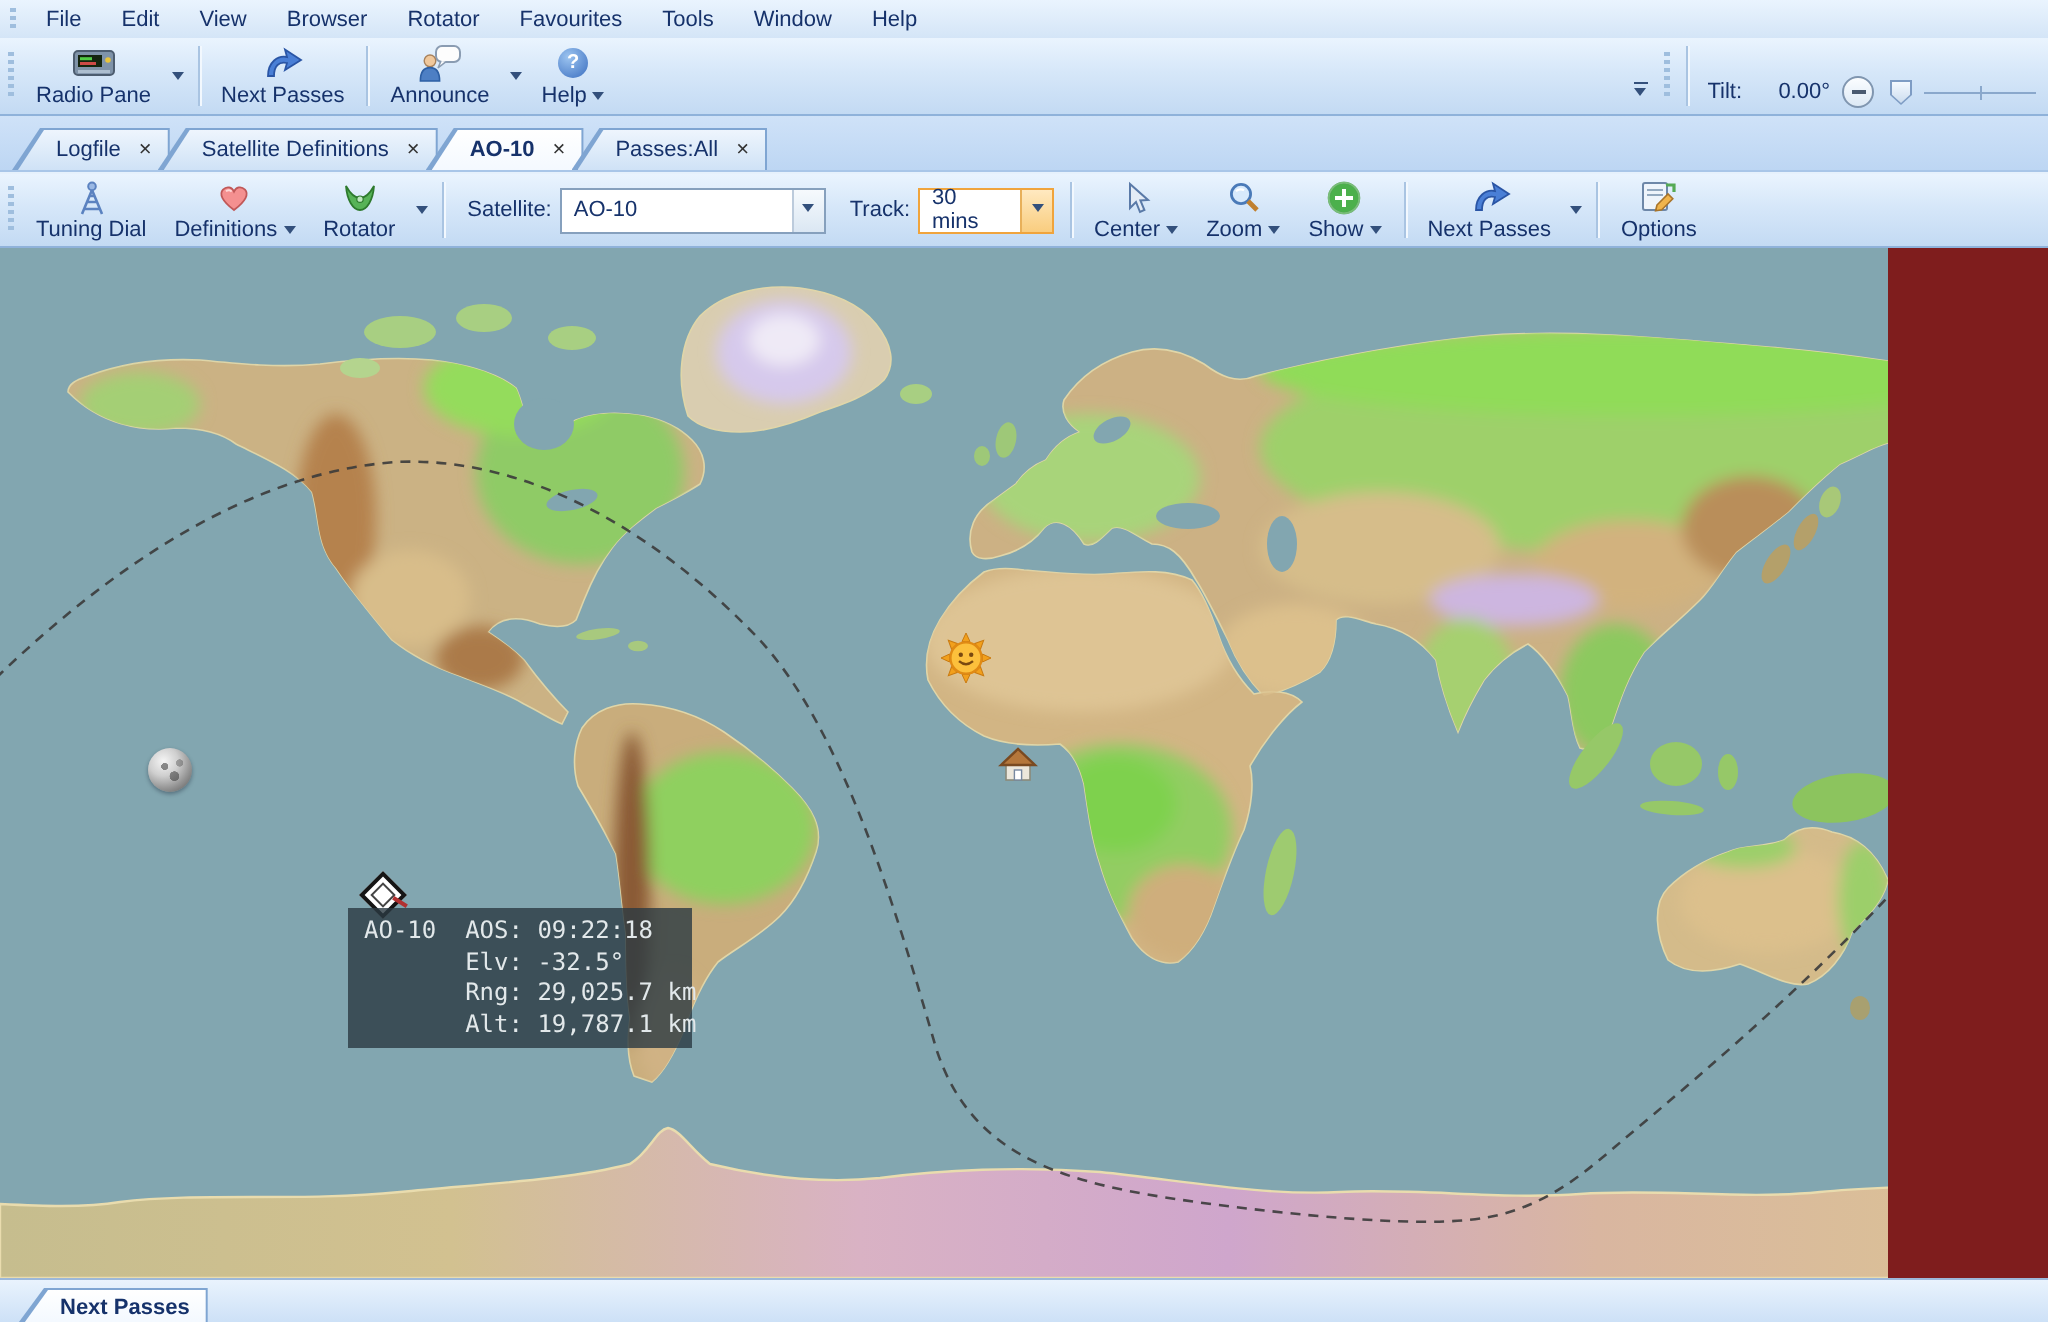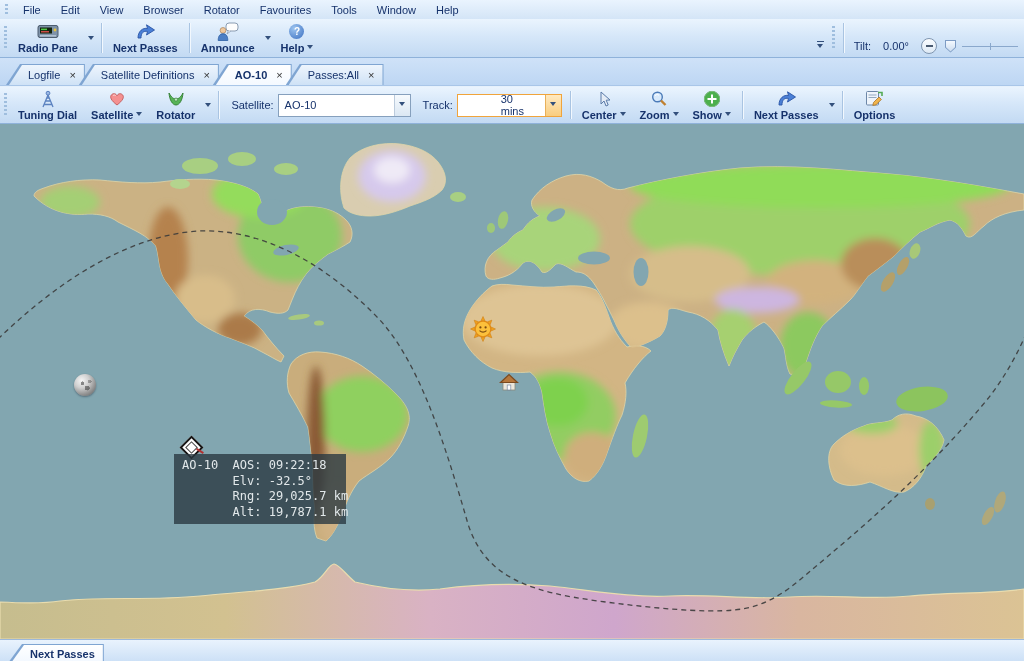--- a/index.html
+++ b/index.html
@@ -17,68 +17,68 @@
   .toolbar{display:flex;align-items:stretch;background:linear-gradient(#eaf4fe 0%,#d6e7f9 45%,#c3daf3 100%);
     border-bottom:1px solid #8fb2da;font-size:11px;color:#16326b;}
   .tb1{height:38px;}
   .tb2{height:36px;border-top:1px solid #e6f1fc;}
   .grip-v{width:3px;height:24px;align-self:center;margin:0 4px;
     background:repeating-linear-gradient(to bottom,#9fbede 0 2px,transparent 2px 4px);}
   .sep{width:1px;background:#a9c4e2;margin:4px 4px;box-shadow:1px 0 0 #f2f8fe;}
   .tbtn{display:flex;flex-direction:column;align-items:center;justify-content:center;gap:1px;
     padding:1px 7px;white-space:nowrap;cursor:default;}
   .tbtn .ico{height:19px;display:flex;align-items:center;justify-content:center;}
-  .tbtn .lbl{display:flex;align-items:flex-start;gap:3px;line-height:12px;font-weight:bold;}
+  .tbtn .lbl{display:flex;align-items:center;gap:3px;line-height:12px;}
   .dd{width:0;height:0;border:3px solid transparent;border-top:4px solid #33507c;display:inline-block;margin-top:3px;}
   .side-dd{display:flex;align-items:center;padding:0 3px;cursor:default;}
   .spacer{flex:1;}
   .overflow-btn{align-self:flex-end;display:flex;flex-direction:column;align-items:center;
     padding:0 4px 6px 4px;cursor:default;}
   .overflow-btn .bar{width:7px;height:1px;background:#33507c;margin-bottom:2px;}
 
   
   .tilt-wrap{display:flex;align-items:center;gap:6px;padding:0 6px;margin-top:16px;}
-  .tilt-value{width:38px;text-align:center;}
+  .tilt-value{width:38px;text-align:right;}
   .minus-btn{width:14px;height:14px;border-radius:50%;border:1px solid #8096b0;
     background:linear-gradient(#fbfdff,#dde9f5);display:flex;align-items:center;justify-content:center;cursor:default;}
   .minus-btn .bar{width:7px;height:2px;background:#4a5a70;}
   .thumb{position:relative;width:11px;height:13px;margin-left:2px;cursor:default;}
   .thumb .t-bg{position:absolute;inset:0;background:#7e9cc4;
     clip-path:polygon(0 0,100% 0,100% 62%,50% 100%,0 62%);}
   .thumb .t-fill{position:absolute;inset:1px;background:linear-gradient(#f4f9ff,#cadbee);
     clip-path:polygon(0 0,100% 0,100% 62%,50% 100%,0 62%);}
   .track{position:relative;width:56px;height:1px;background:#8aa8cc;}
   .track .tick{position:absolute;left:50%;top:-3px;width:1px;height:7px;background:#8aa8cc;}
 
   
   .field-label{align-self:center;padding:0 4px 0 8px;}
   .combo{display:flex;align-self:center;align-items:center;height:21px;background:#fff;
     border:1px solid #86a0bd;cursor:default;}
   .combo .val{padding:0 6px;flex:1;}
   .combo .btn{width:15px;align-self:stretch;display:flex;align-items:center;justify-content:center;
     background:linear-gradient(#f6fafd,#dbe7f3);border-left:1px solid #bccbdc;}
   .combo .btn .dd{margin-top:0;}
-  .combo.hot{border-color:#f0a43c;padding-left:37px;}
+  .combo.hot{border-color:#f0a43c;}
   .combo.hot .btn{background:linear-gradient(#ffe9c0,#f9cd7f);border-left-color:#e8b05a;}
 
   
   .tabstrip{height:27px;display:flex;align-items:flex-end;background:linear-gradient(#cfe2f8,#bdd6f3);
     padding-left:6px;border-bottom:1px solid #a9c6e8;}
   .tab{position:relative;height:21px;display:flex;align-items:center;font-size:11px;color:#16326b;
     padding:0 9px 0 22px;margin-right:-6px;cursor:default;}
   .tab .t-bg{position:absolute;inset:0;background:#7fa5d2;clip-path:polygon(14px 0,100% 0,100% 100%,0 100%);}
   .tab .t-fill{position:absolute;inset:1px 1px 0 3px;background:linear-gradient(#eef5fd,#cfe2f6);
     clip-path:polygon(13px 0,100% 0,100% 100%,0 100%);}
   .tab.active .t-fill{background:linear-gradient(#ffffff,#f4f9ff);}
   .tab.active .t-lbl{font-weight:bold;}
   .t-lbl,.t-close{position:relative;z-index:1;text-align:center;}
   .t-close{margin-left:9px;font-size:11px;color:#333;line-height:10px;cursor:default;}
 
   
-  .map{position:relative;width:1024px;height:515px;background:#82a6b0;overflow:hidden;}
+  .map{position:relative;width:944px;height:515px;background:#82a6b0;overflow:hidden;}
   .map svg{position:absolute;inset:0;}
   .marker{position:absolute;}
   .moon{width:22px;height:22px;border-radius:50%;
     background:
       radial-gradient(circle at 38% 42%, rgba(55,55,55,.55) 0 9%, transparent 10%),
       radial-gradient(circle at 60% 64%, rgba(45,45,45,.5) 0 12%, transparent 13%),
       radial-gradient(circle at 72% 34%, rgba(70,70,70,.4) 0 8%, transparent 9%),
       radial-gradient(circle at 35% 30%, #f5f5f5 0%, #cfcfcf 35%, #949494 65%, #535353 100%);
     box-shadow:0 1px 2px rgba(0,10,30,.35);}
   .tagmark{width:13px;height:13px;background:#fff;border:2px solid #151515;transform:rotate(45deg);}
@@ -249,21 +249,21 @@
     </div>
 
     <div class="tbtn">
       <span class="ico">
         <svg width="18" height="16" viewBox="0 0 18 16">
             <path d="M9,14 C3,9.5 1.5,6 3.5,3.8 C5.5,1.8 8,2.6 9,4.8 C10,2.6 12.5,1.8 14.5,3.8 C16.5,6 15,9.5 9,14Z" fill="#f49090" stroke="#c05858" stroke-width="0.9"></path>
             <path d="M5,4.6 C6,3.8 7.2,4 7.8,4.8" stroke="#ffd8d8" stroke-width="1" fill="none"></path>
           </svg>
       </span>
       <span class="lbl">
-          <span>Satellite</span>
+          <span>Definitions</span>
           <span class="dd"></span>
         </span>
     </div>
 
     <div class="tbtn">
       <span class="ico">
         <svg width="18" height="16" viewBox="0 0 18 16">
             <path d="M2,2 C4.5,6.5 6.5,8 9,8 C11.5,8 13.5,6.5 16,2 C15.5,9 12.5,14 9,14 C5.5,14 2.5,9 2,2 Z" fill="#57b357" stroke="#2d7a2d" stroke-width="0.9"></path>
             <circle cx="9" cy="8.6" r="1.6" fill="#bfe8bf" stroke="#2d7a2d" stroke-width="0.6"></circle>
           </svg>

